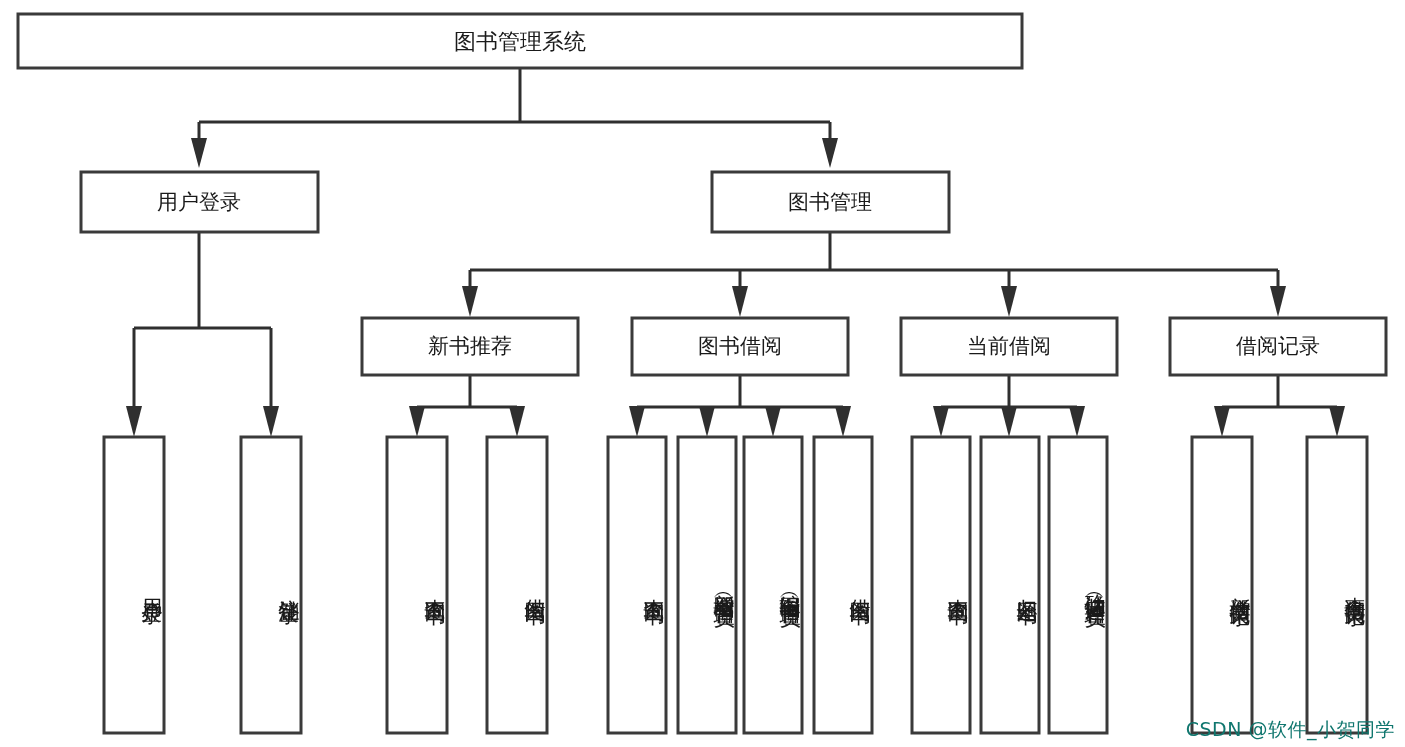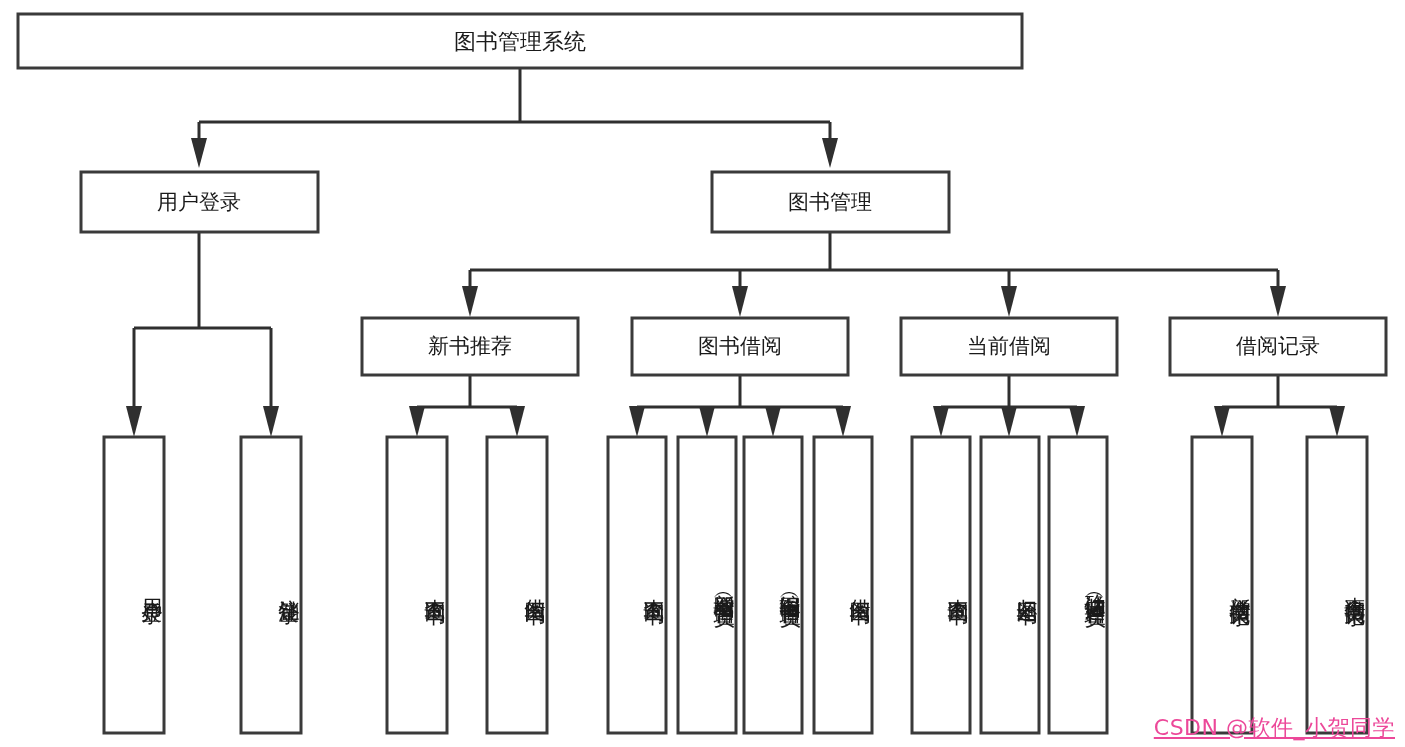--- a/index.html
+++ b/index.html
@@ -67,26 +67,25 @@
     letter-spacing: 2px;
     white-space: nowrap;
     text-align: center;
     pointer-events: none;
   }
   .watermark {
     position: absolute;
     right: 10px;
     bottom: 4px;
     font-family: "DejaVu Sans", "Liberation Sans", sans-serif;
-    font-size: 22px;
-    color: #ec4899;
+    font-size: 19px;
+    color: #0f766e;
     letter-spacing: 0.5px;
     white-space: nowrap;
     pointer-events: none;
-    text-decoration: underline;
   }
 </style>
 </head>
 <body>
 
 <div id="diagram-root">
 
   <svg class="diagram-canvas" viewBox="0 0 1405 747" xmlns="http://www.w3.org/2000/svg">
 
     <g>

